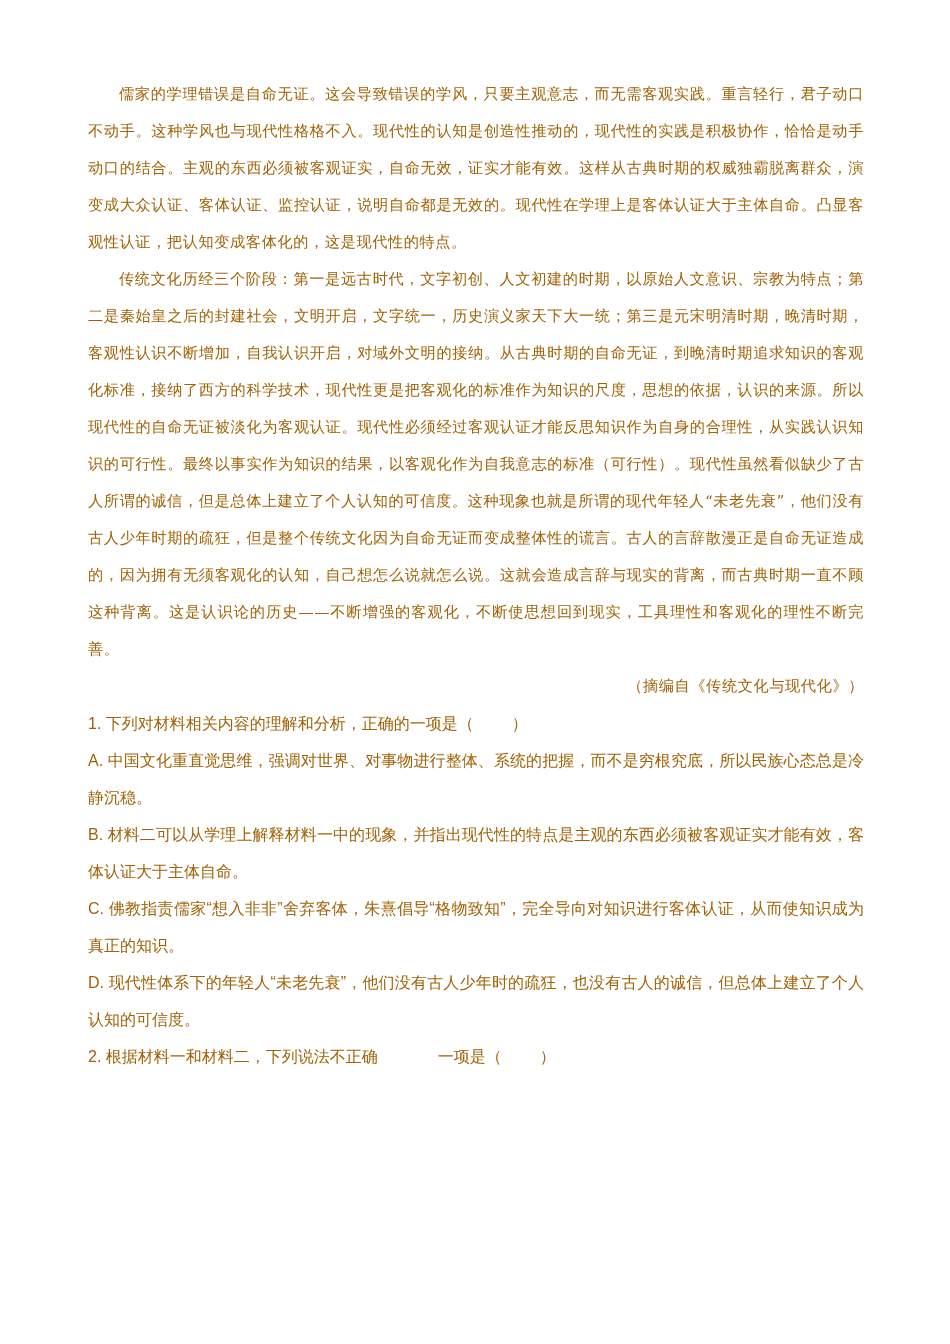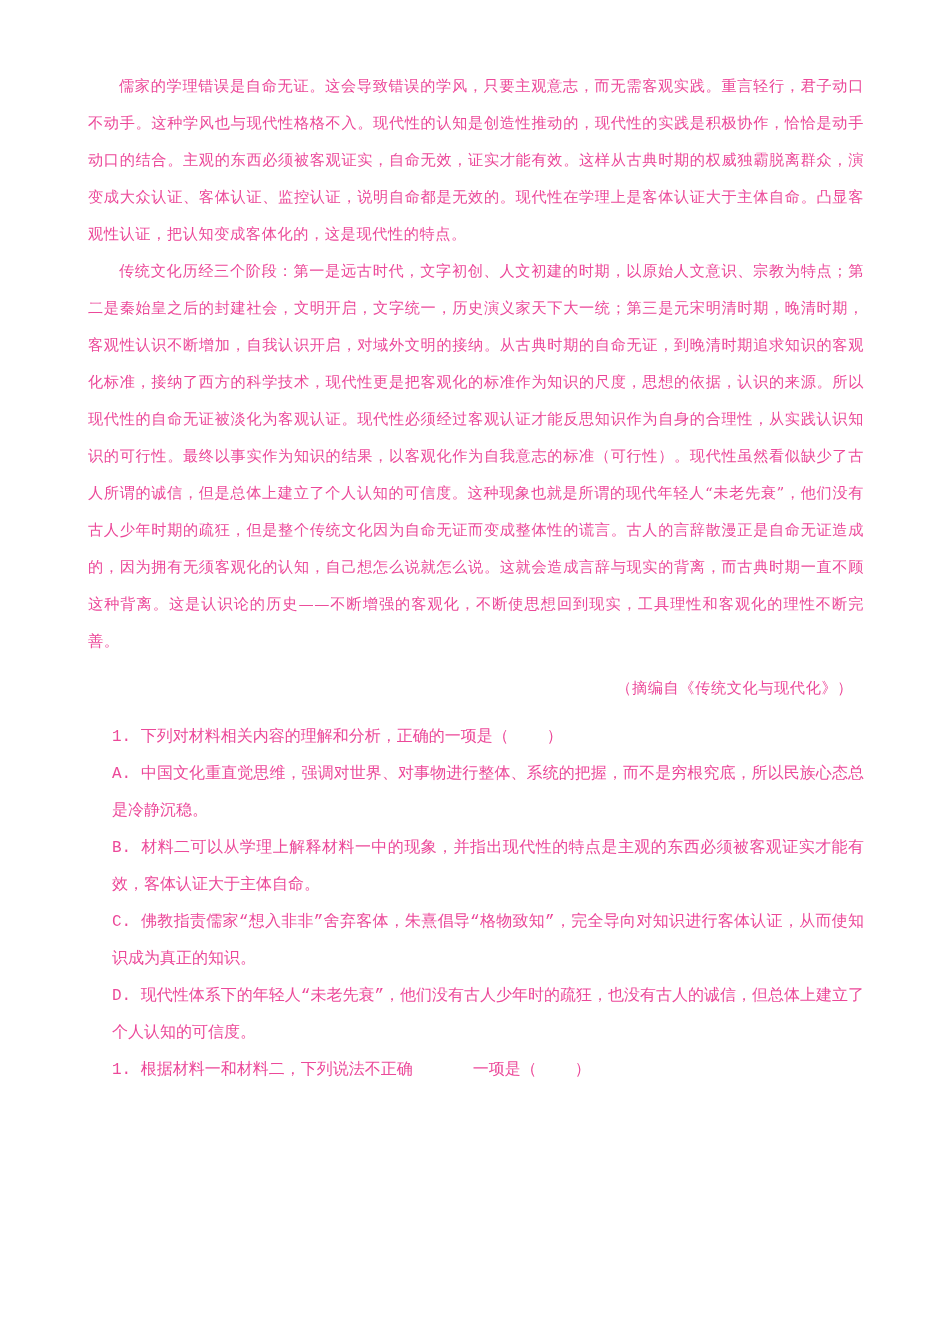--- a/index.html
+++ b/index.html
@@ -1,25 +1,25 @@
 <!DOCTYPE html>
 <html><head>
 <meta charset="utf-8">
 <style>
   html, body { margin: 0; padding: 0; background: #ffffff; }
   body { width: 950px; height: 1344px; position: relative; overflow: hidden; }
   .page {
-    position: absolute; left: 88px; top: 68px; width: 776px;
+    position: absolute; left: 88px; top: 76px; width: 776px;
     font-family: "DejaVu Serif", "Liberation Serif", serif;
-    font-size: 15.2px; color: #ec4899;
+    font-size: 15.2px; color: #a16207;
   }
   .para { margin: 0; line-height: 37px; text-align: justify; text-align-last: left; letter-spacing: 0.6px; }
   .para.indent { text-indent: 31px; }
-  .source { margin: 11px; line-height: 37px; text-align: right; letter-spacing: 0.6px; font-family: Liberation Mono, monospace; }
-  .q { font-family: Liberation Mono, monospace; font-size: 16px; margin-left: 24px; }
+  .source { margin: 0; line-height: 37px; text-align: right; letter-spacing: 0.6px; }
+  .q { font-family: Liberation Sans, sans-serif; font-size: 16px; }
   .line { margin: 0; line-height: 37px; text-align: justify; text-align-last: left; }
   .gap { display: inline-block; width: 60px; }
   .paren-gap { display: inline-block; width: 38px; }
 </style>
 </head>
 <body>
 
 <div class="page">
   <p class="para indent">儒家的学理错误是自命无证。这会导致错误的学风，只要主观意志，而无需客观实践。重言轻行，君子动口不动手。这种学风也与现代性格格不入。现代性的认知是创造性推动的，现代性的实践是积极协作，恰恰是动手动口的结合。主观的东西必须被客观证实，自命无效，证实才能有效。这样从古典时期的权威独霸脱离群众，演变成大众认证、客体认证、监控认证，说明自命都是无效的。现代性在学理上是客体认证大于主体自命。凸显客观性认证，把认知变成客体化的，这是现代性的特点。</p>
   <p class="para indent">传统文化历经三个阶段：第一是远古时代，文字初创、人文初建的时期，以原始人文意识、宗教为特点；第二是秦始皇之后的封建社会，文明开启，文字统一，历史演义家天下大一统；第三是元宋明清时期，晚清时期，客观性认识不断增加，自我认识开启，对域外文明的接纳。从古典时期的自命无证，到晚清时期追求知识的客观化标准，接纳了西方的科学技术，现代性更是把客观化的标准作为知识的尺度，思想的依据，认识的来源。所以现代性的自命无证被淡化为客观认证。现代性必须经过客观认证才能反思知识作为自身的合理性，从实践认识知识的可行性。最终以事实作为知识的结果，以客观化作为自我意志的标准（可行性）。现代性虽然看似缺少了古人所谓的诚信，但是总体上建立了个人认知的可信度。这种现象也就是所谓的现代年轻人“未老先衰”，他们没有古人少年时期的疏狂，但是整个传统文化因为自命无证而变成整体性的谎言。古人的言辞散漫正是自命无证造成的，因为拥有无须客观化的认知，自己想怎么说就怎么说。这就会造成言辞与现实的背离，而古典时期一直不顾这种背离。这是认识论的历史——不断增强的客观化，不断使思想回到现实，工具理性和客观化的理性不断完善。</p>
@@ -27,15 +27,15 @@
 
   <div class="q">
     <p class="line"><span>1. 下列对材料相关内容的理解和分析，正确的一项是（</span><span class="paren-gap"></span><span>）</span></p>
     <p class="line">A. 中国文化重直觉思维，强调对世界、对事物进行整体、系统的把握，而不是穷根究底，所以民族心态总是冷静沉稳。</p>
     <p class="line">B. 材料二可以从学理上解释材料一中的现象，并指出现代性的特点是主观的东西必须被客观证实才能有效，客体认证大于主体自命。</p>
     <p class="line">C. 佛教指责儒家“想入非非”舍弃客体，朱熹倡导“格物致知”，完全导向对知识进行客体认证，从而使知识成为真正的知识。</p>
     <p class="line">D. 现代性体系下的年轻人“未老先衰”，他们没有古人少年时的疏狂，也没有古人的诚信，但总体上建立了个人认知的可信度。</p>
   </div>
 
   <div class="q">
-    <p class="line"><span>1. 根据材料一和材料二，下列说法不正确</span><span class="gap"></span><span>一项是（</span><span class="paren-gap"></span><span>）</span></p>
+    <p class="line"><span>2. 根据材料一和材料二，下列说法不正确</span><span class="gap"></span><span>一项是（</span><span class="paren-gap"></span><span>）</span></p>
   </div>
 </div>
 
 </body></html>

